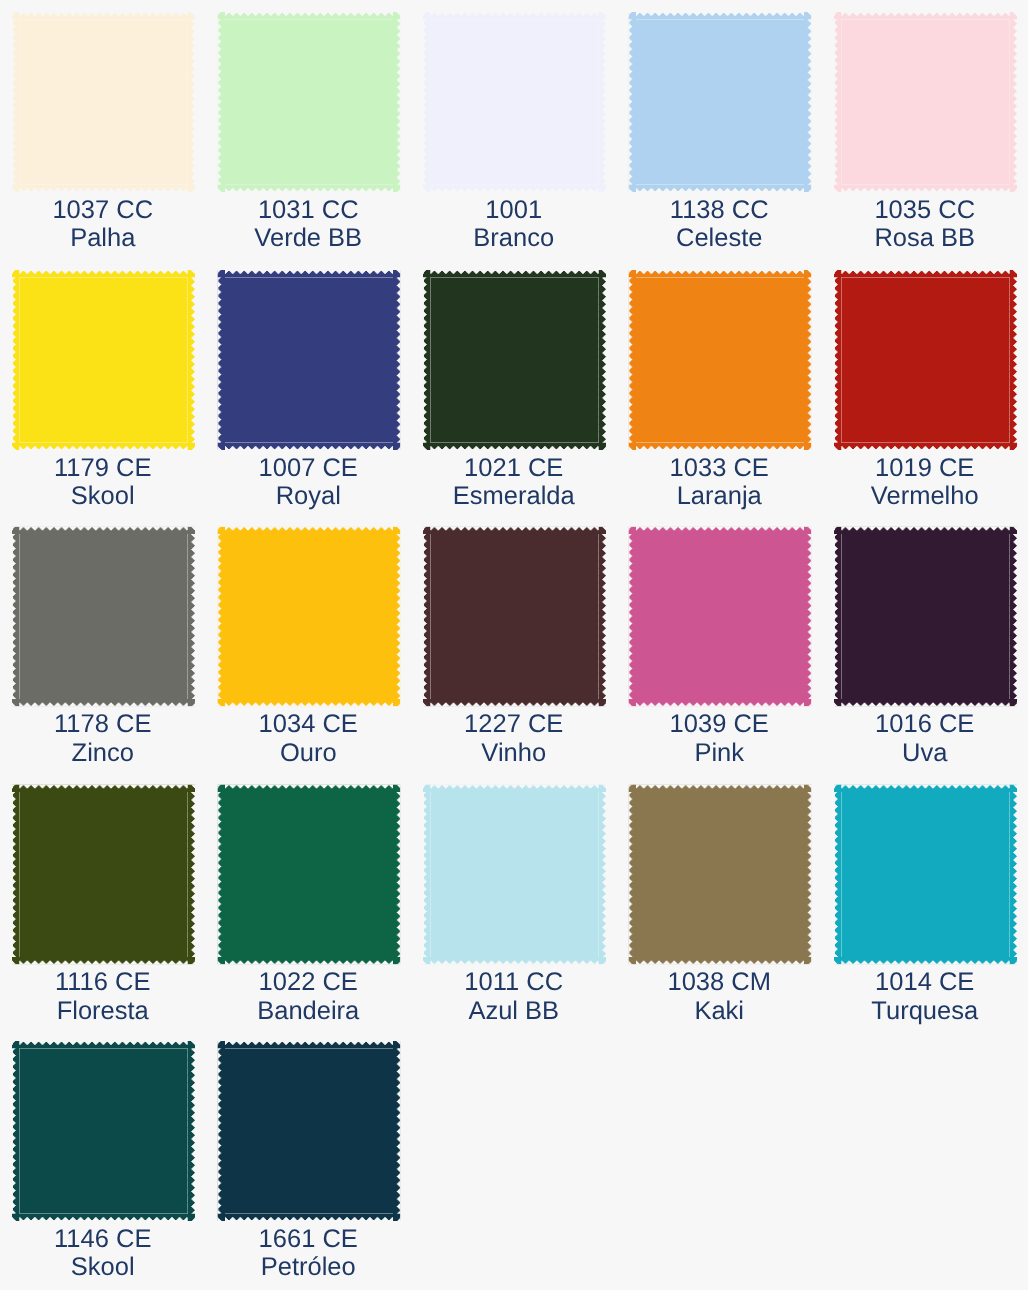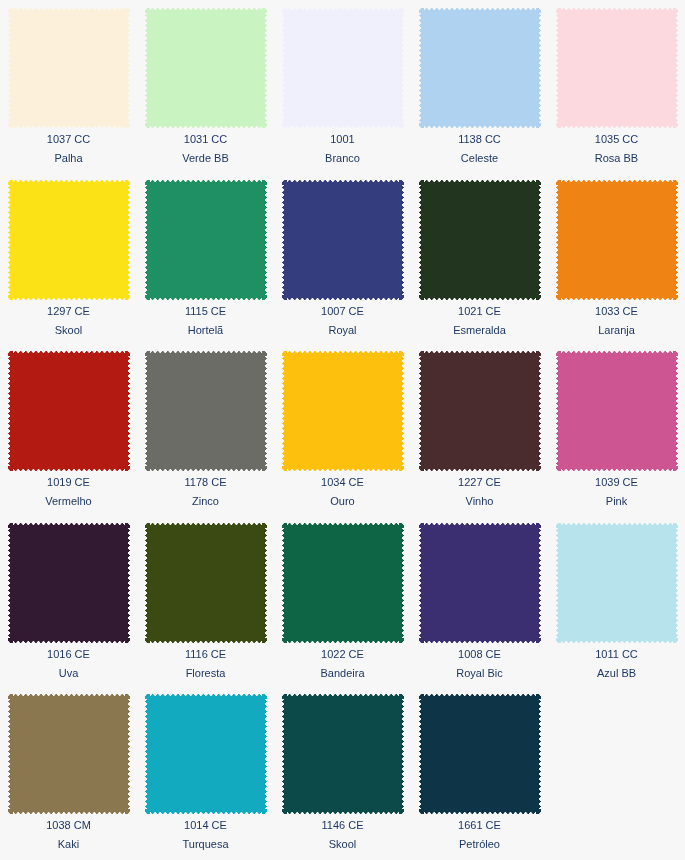--- a/index.html
+++ b/index.html
@@ -63,21 +63,21 @@
         left   top 0 / 5px 5px repeat-y,
       repeating-conic-gradient(from -135deg at 100% 50%, #000 0% 25%, transparent 0% 50%)
         right  top 0 / 5px 5px repeat-y;
   }
 
   .swatch-labels {
     margin-top: 2px;
     text-align: center;
     line-height: 19px;
     color: #1f3864;
-    font-size: 11px;
+    font-size: 17px;
   }
   .swatch-code { display: block; white-space: nowrap; }
   .swatch-name { display: block; white-space: nowrap; }
 </style>
 </head>
 <body>
 
 <div id="swatch-grid">
     <div class="swatch-cell">
       <div class="swatch-chip-wrap">
@@ -122,31 +122,22 @@
       <div class="swatch-labels">
         <span class="swatch-code">1035 CC</span>
         <span class="swatch-name">Rosa BB</span>
       </div>
     </div>
     <div class="swatch-cell">
       <div class="swatch-chip-wrap">
         <div class="swatch-chip" style="background: rgb(250, 226, 23);"></div>
       </div>
       <div class="swatch-labels">
-        <span class="swatch-code">1297 CE</span>
+        <span class="swatch-code">1179 CE</span>
         <span class="swatch-name">Skool</span>
-      </div>
-    </div>
-    <div class="swatch-cell">
-      <div class="swatch-chip-wrap">
-        <div class="swatch-chip" style="background: rgb(30, 144, 99);"></div>
-      </div>
-      <div class="swatch-labels">
-        <span class="swatch-code">1115 CE</span>
-        <span class="swatch-name">Hortelã</span>
       </div>
     </div>
     <div class="swatch-cell">
       <div class="swatch-chip-wrap">
         <div class="swatch-chip" style="background: rgb(52, 62, 127);"></div>
       </div>
       <div class="swatch-labels">
         <span class="swatch-code">1007 CE</span>
         <span class="swatch-name">Royal</span>
       </div>
@@ -236,29 +227,20 @@
       <div class="swatch-chip-wrap">
         <div class="swatch-chip" style="background: rgb(13, 101, 70);"></div>
       </div>
       <div class="swatch-labels">
         <span class="swatch-code">1022 CE</span>
         <span class="swatch-name">Bandeira</span>
       </div>
     </div>
     <div class="swatch-cell">
       <div class="swatch-chip-wrap">
-        <div class="swatch-chip" style="background: rgb(59, 47, 114);"></div>
-      </div>
-      <div class="swatch-labels">
-        <span class="swatch-code">1008 CE</span>
-        <span class="swatch-name">Royal Bic</span>
-      </div>
-    </div>
-    <div class="swatch-cell">
-      <div class="swatch-chip-wrap">
         <div class="swatch-chip" style="background: rgb(183, 227, 236);"></div>
       </div>
       <div class="swatch-labels">
         <span class="swatch-code">1011 CC</span>
         <span class="swatch-name">Azul BB</span>
       </div>
     </div>
     <div class="swatch-cell">
       <div class="swatch-chip-wrap">
         <div class="swatch-chip" style="background: rgb(138, 119, 80);"></div>

